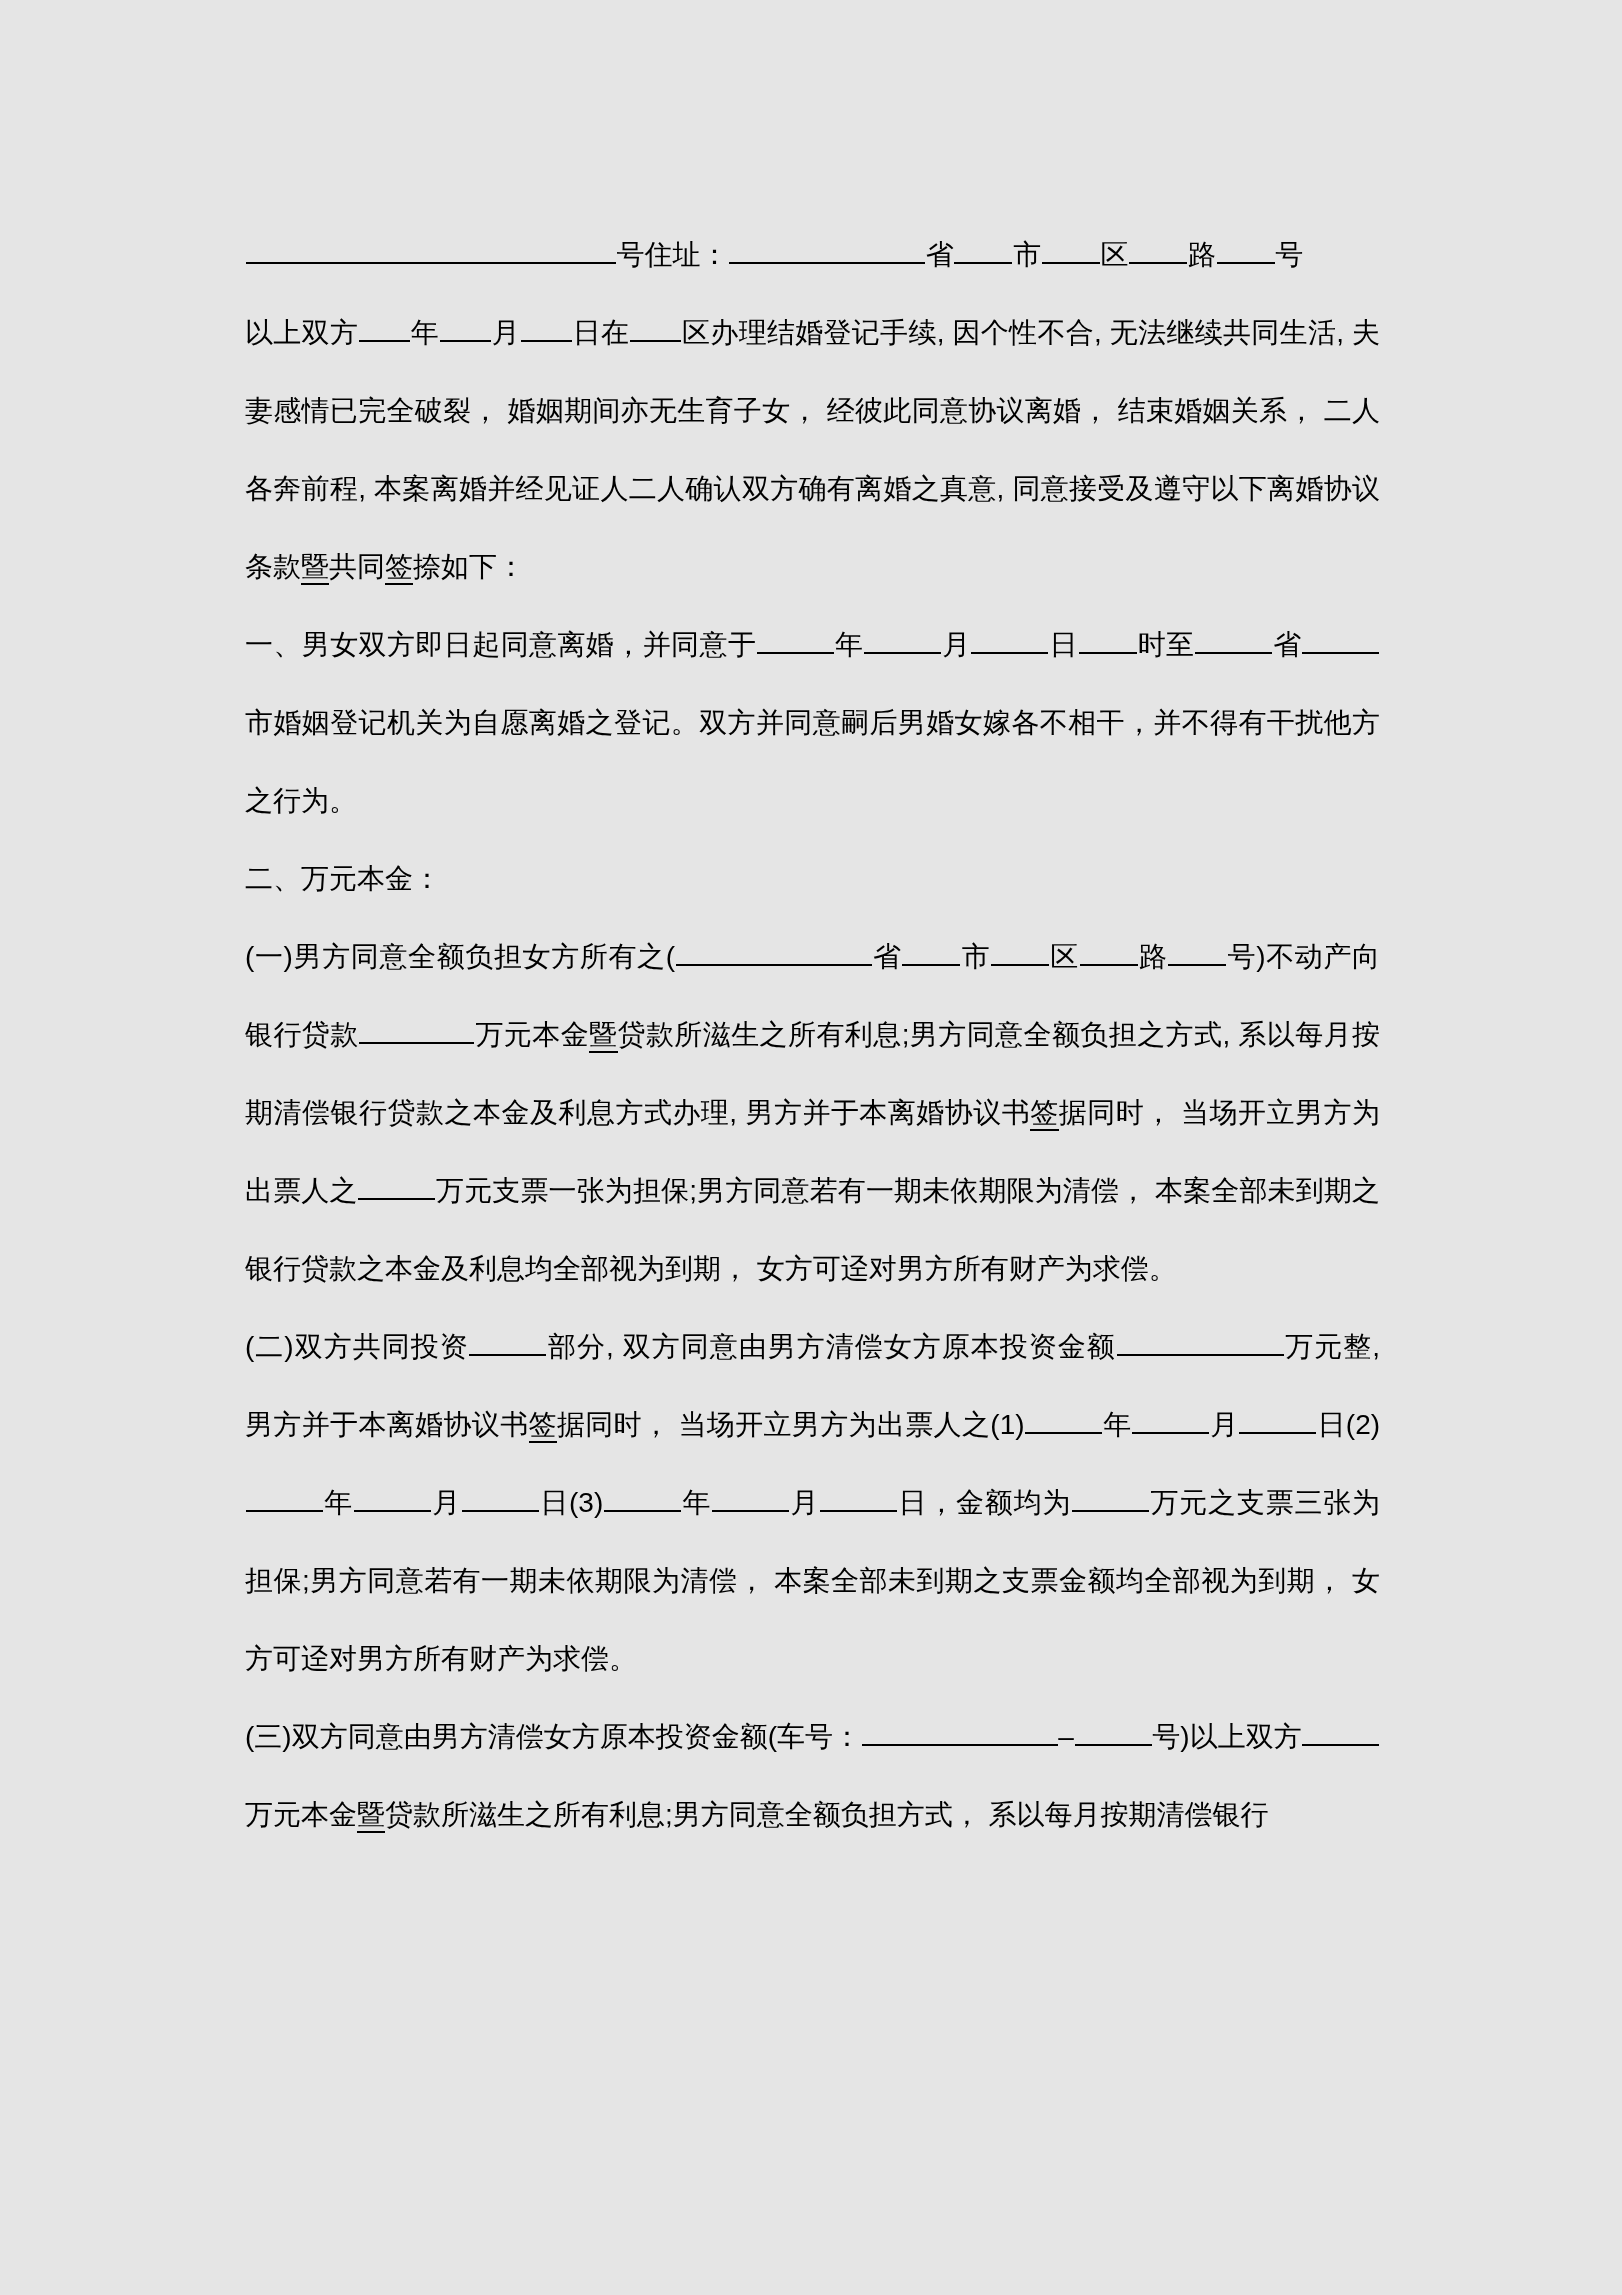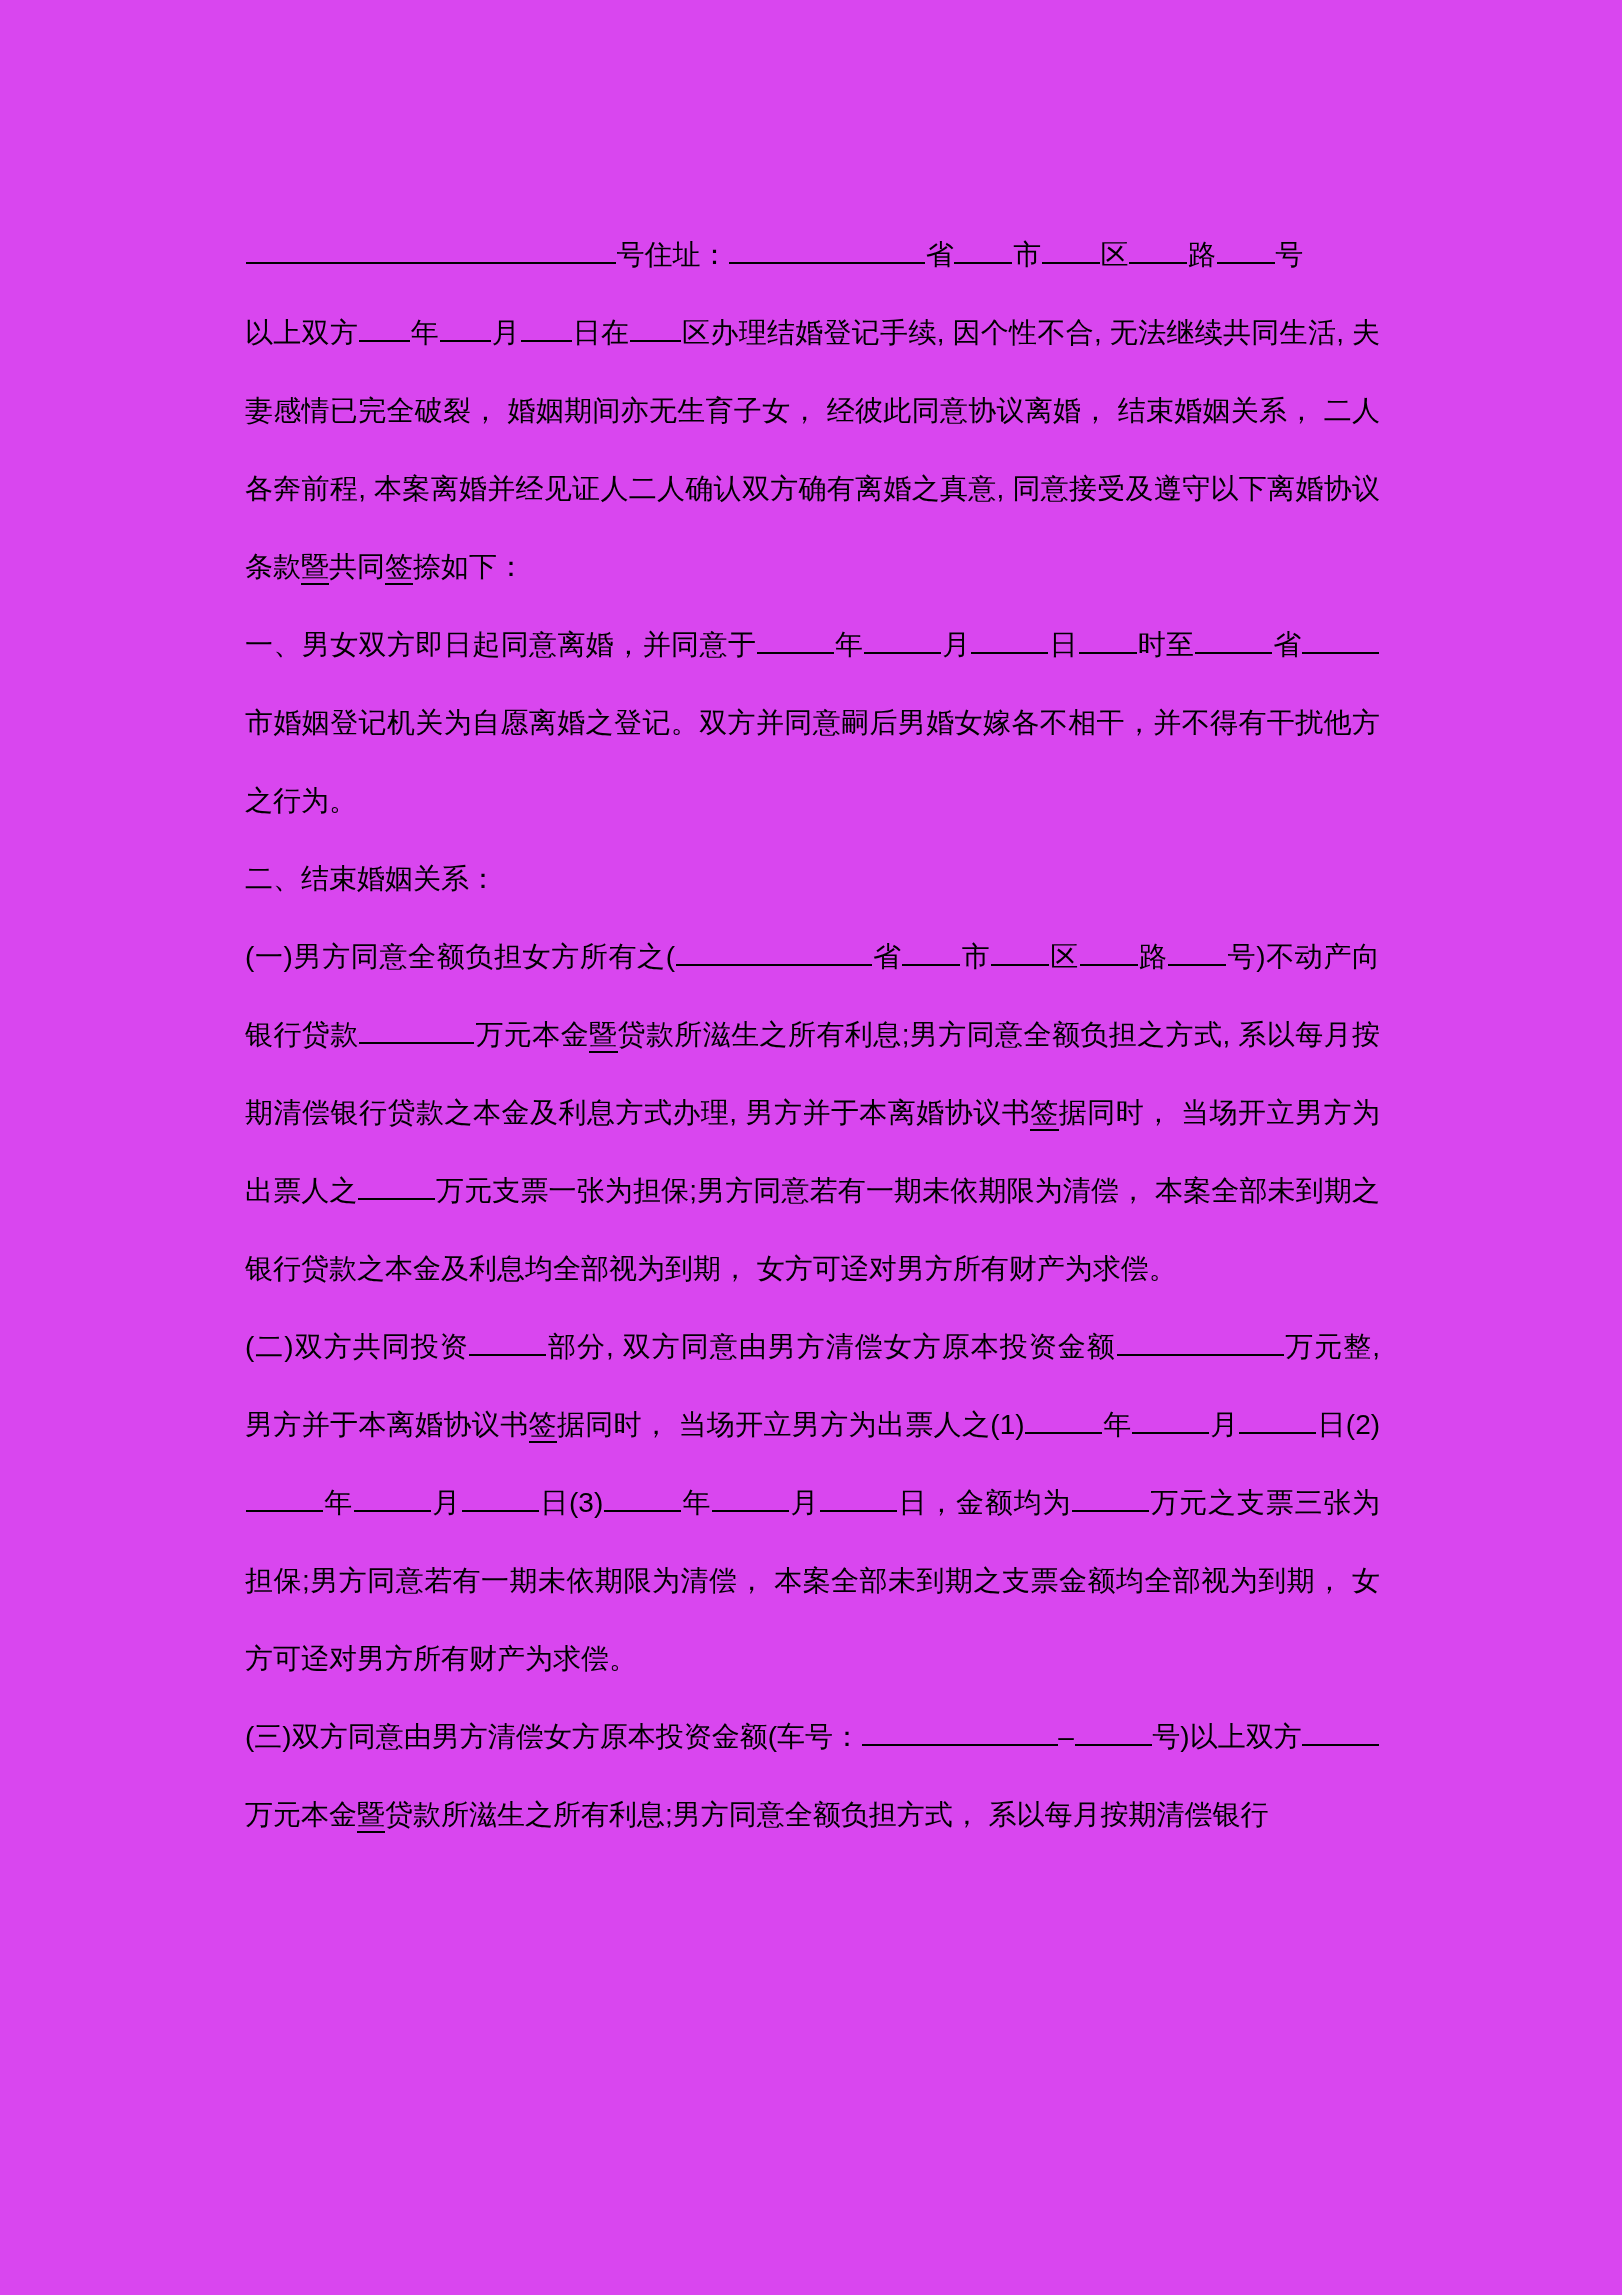--- a/index.html
+++ b/index.html
@@ -5,21 +5,21 @@
 <style>
   html, body {
     margin: 0;
     padding: 0;
     background: #ffffff;
   }
   .page {
     position: relative;
     width: 1623px;
     height: 2295px;
-    background: #d946ef;
+    background: #e5e5e5;
     box-sizing: border-box;
     padding: 216px 242px 0 245px;
     font-family: "Liberation Sans", "DejaVu Sans", sans-serif;
   }
   .doc-body {
     width: 1135px;
   }
   p.para {
     margin: 0 0 0 0;
     font-size: 28px;
@@ -59,21 +59,21 @@
 
 <div class="page">
   <div class="doc-body">
 
     <p class="para indent-none"><span class="blank b-xxl"></span><span>号住址：</span><span class="blank b-xl"></span><span>省</span><span class="blank b-xxs"></span><span>市</span><span class="blank b-xxs"></span><span>区</span><span class="blank b-xxs"></span><span>路</span><span class="blank b-xxs"></span><span>号</span></p>
 
     <p class="para indent-none"><span>以上双方</span><span class="blank b-tiny"></span><span>年</span><span class="blank b-tiny"></span><span>月</span><span class="blank b-tiny"></span><span>日在</span><span class="blank b-tiny"></span><span>区办理结婚登记手续, 因个性不合, 无法继续共同生活, 夫妻感情已完全破裂， 婚姻期间亦无生育子女， 经彼此同意协议离婚， 结束婚姻关系， 二人各奔前程, 本案离婚并经见证人二人确认双方确有离婚之真意, 同意接受及遵守以下离婚协</span><span>议条款</span><span class="uline">暨</span><span>共同</span><span class="uline">签</span><span>捺如下：</span></p>
 
     <p class="para indent-none"><span>一、男女双方即日起同意离婚，并同意于</span><span class="blank b-sm"></span><span>年</span><span class="blank b-sm"></span><span>月</span><span class="blank b-sm"></span><span>日</span><span class="blank b-xxs"></span><span>时至</span><span class="blank b-sm"></span><span>省</span><span class="blank b-sm"></span><span>市婚姻登记机关为自愿离婚之登记。双方并同意嗣后男婚女嫁各不相干，并不得有干扰他方之行为。</span></p>
 
-    <p class="para indent-none">二、结束婚姻关系：</p>
+    <p class="para indent-none">二、万元本金：</p>
 
     <p class="para indent-none"><span>(一)男方同意全额负担女方所有之(</span><span class="blank b-xl"></span><span>省</span><span class="blank b-xxs"></span><span>市</span><span class="blank b-xxs"></span><span>区</span><span class="blank b-xxs"></span><span>路</span><span class="blank b-xxs"></span><span>号)</span><span>不动产向银行贷款</span><span class="blank b-md"></span><span>万元本金</span><span class="uline">暨</span><span>贷款所滋生之所有利息;男方同意全额负担之方式, 系以每月按期清偿银行贷款之本金及利息方式办理, 男方并于本离婚协议书</span><span class="uline">签</span><span>据同时， 当场开立男方为出票人之</span><span class="blank b-sm"></span><span>万元支票一张为担保;男方同意若有一期未依期限为清偿， 本案全部未到期之银行贷款之本金及利息均全部视为到期， 女方可迳对男方所有财产为求偿。</span></p>
 
     <p class="para indent-none"><span>(二)双方共同投资</span><span class="blank b-sm"></span><span>部分, 双方同意由男方清偿女方原本投资金额</span><span class="blank b-lg"></span><span>万元整, 男方并于本离婚协议书</span><span class="uline">签</span><span>据同时， 当场开立男方为出票人之(1)</span><span class="blank b-sm"></span><span>年</span><span class="blank b-sm"></span><span>月</span><span class="blank b-sm"></span><span>日</span><span>(2)</span><span class="blank b-sm"></span><span>年</span><span class="blank b-sm"></span><span>月</span><span class="blank b-sm"></span><span>日</span><span>(3)</span><span class="blank b-sm"></span><span>年</span><span class="blank b-sm"></span><span>月</span><span class="blank b-sm"></span><span>日，金额均为</span><span class="blank b-sm"></span><span>万元之支票三张为担保;男方同意若有一期未依期限为清偿， 本案全部未到期之支票金额均全部视为到期， 女方可迳对男方所有财产为求偿。</span></p>
 
     <p class="para indent-none"><span>(三)双方同意由男方清偿女方原本投资金额(车号：</span><span class="blank b-xl"></span><span>–</span><span class="blank b-sm"></span><span>号)以上双方</span><span class="blank b-sm"></span><span>万元本金</span><span class="uline">暨</span><span>贷款所滋生之所有利息;男方同意全额负担方式， 系以每月按期清偿银行</span></p>
 
   </div>
 </div>
 

